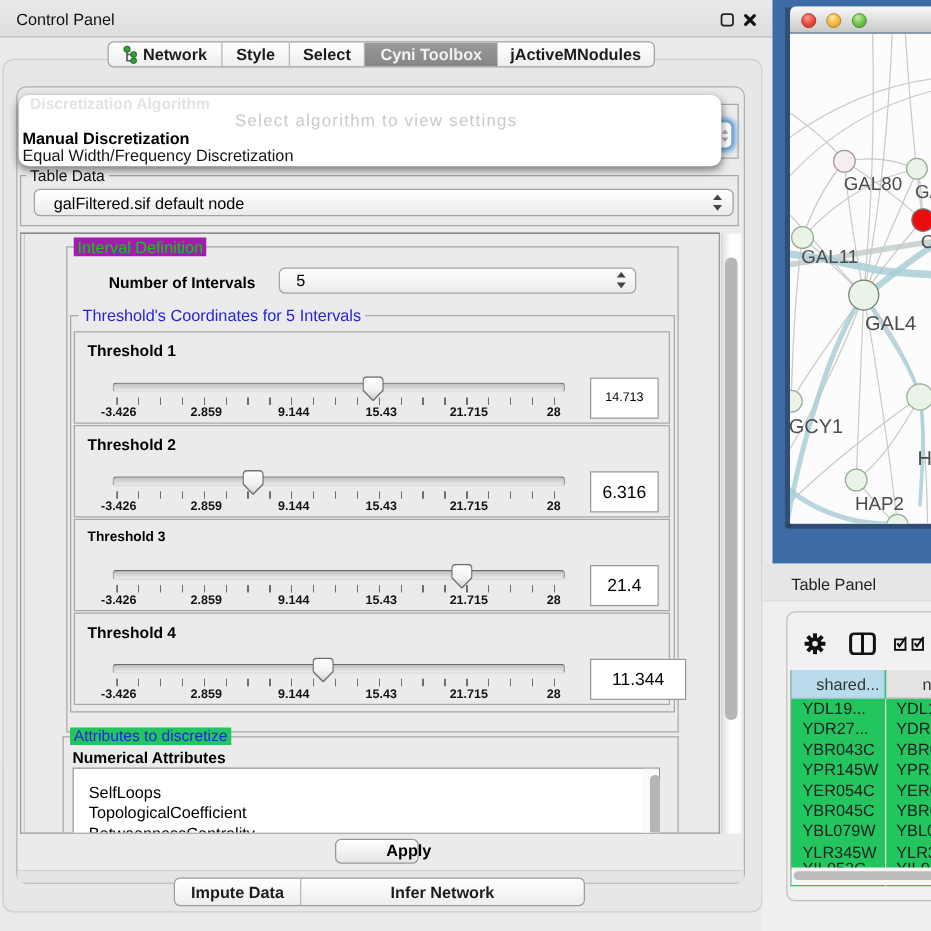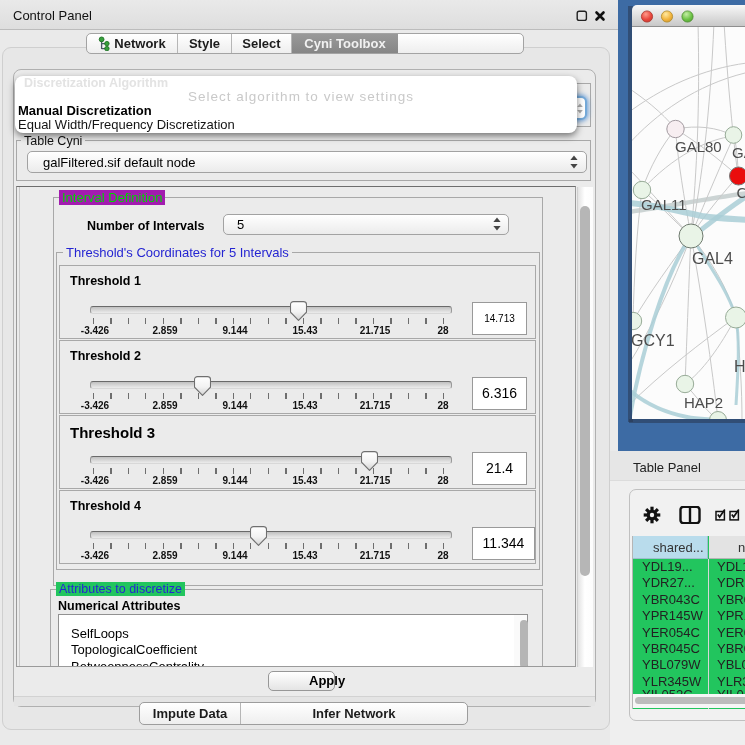--- a/index.html
+++ b/index.html
@@ -28,37 +28,38 @@
         <path d="M3.6 5 V13 M3.6 7.6 H8 M3.6 12.6 H8" stroke="#4a5666" stroke-width="1.3" fill="none"></path>
         <circle cx="3.6" cy="3.4" r="2.4" fill="#37a03c" stroke="#1c7022" stroke-width="0.9"></circle>
         <circle cx="8.9" cy="7.6" r="2.2" fill="#37a03c" stroke="#1c7022" stroke-width="0.9"></circle>
         <circle cx="8.9" cy="12.6" r="2.2" fill="#37a03c" stroke="#1c7022" stroke-width="0.9"></circle>
       </svg>
       <span>Network</span>
     </div>
     <div style="width:54px;border-right:1px solid #b6b6b6;display:flex;align-items:center;justify-content:center;">Style</div>
     <div style="width:60px;border-right:1px solid #b6b6b6;display:flex;align-items:center;justify-content:center;">Select</div>
     <div style="width:106px;background:linear-gradient(#999999,#868686);color:#f1f1f1;display:flex;align-items:center;justify-content:center;">Cyni Toolbox</div>
+    <div style="flex:1;display:flex;align-items:center;justify-content:center;">jActiveMNodules</div>
   </div>
 
   <div class="abs" style="left:13px;top:69px;width:583px;height:638px;border:1px solid #b0b0b0;border-radius:8px;background:#ebebeb;"></div>
 
   <div class="abs" style="left:14px;top:696px;width:581px;height:10px;background:#e4e4e4;border-top:1px solid #d2d2d2;"></div>
 
   <div class="abs" style="left:16px;top:83px;width:575px;height:44px;border:1px solid #a8a8a8;"></div>
 
   <div class="abs" style="left:30px;top:96px;width:557px;height:24px;border-radius:6px;background:#fff;border:2px solid #74a9d8;box-shadow:0 0 4px 1.5px rgba(100,155,215,0.85);"></div>
 
   <svg class="abs" style="left:576px;top:103px;z-index:3;" width="8" height="11" viewBox="0 0 8 11">
     <path d="M4 0.5 L6.8 4 H1.2 Z" fill="#ababab"></path>
     <path d="M4 10.5 L6.8 7 H1.2 Z" fill="#ababab"></path>
   </svg>
 
   <div class="abs" style="left:16px;top:140px;width:575px;height:41px;border:1px solid #a8a8a8;"></div>
-  <div class="abs" style="left:21px;top:134px;font-size:12.5px;color:#111;background:#ebebeb;padding:0 3px;">Table Cyni</div>
+  <div class="abs" style="left:21px;top:134px;font-size:12.5px;color:#111;background:#ebebeb;padding:0 3px;">Table Data</div>
 
   <div class="abs combo" style="left:27px;top:151px;width:560px;height:22px;border:1px solid #a2a2a2;border-radius:5px;background:linear-gradient(#ffffff,#ebebeb);"></div>
   <div class="abs" style="left:43px;top:155px;font-size:13px;color:#000;">galFiltered.sif default node</div>
   <svg class="abs" style="left:569px;top:155px;" width="10" height="14" viewBox="0 0 10 14">
     <path d="M5 0.5 L8.6 5 H1.4 Z" fill="#444"></path>
     <path d="M5 13.5 L8.6 9 H1.4 Z" fill="#444"></path>
   </svg>
 
   <div class="abs" id="viewport" style="left:16px;top:186px;width:560px;height:481px;border:1px solid #9a9a9a;border-top-color:#6e6e6e;overflow:hidden;background:#ebebeb;">
     <div class="abs" style="left:2px;top:0;width:1px;height:481px;background:#c9c9c9;"></div>
@@ -115,21 +116,21 @@
   <div class="abs" style="left:33px;top:52px;width:352px;height:6px;background:repeating-linear-gradient(to right,#6e6e6e 0,#6e6e6e 1px,transparent 1px,transparent 17.5px);"></div>
   <span class="abs" style="left:35px;top:59px;transform:translateX(-50%);font-size:10px;font-weight:bold;color:#111;">-3.426</span>
   <span class="abs" style="left:105px;top:59px;transform:translateX(-50%);font-size:10px;font-weight:bold;color:#111;">2.859</span>
   <span class="abs" style="left:175px;top:59px;transform:translateX(-50%);font-size:10px;font-weight:bold;color:#111;">9.144</span>
   <span class="abs" style="left:245px;top:59px;transform:translateX(-50%);font-size:10px;font-weight:bold;color:#111;">15.43</span>
   <span class="abs" style="left:315px;top:59px;transform:translateX(-50%);font-size:10px;font-weight:bold;color:#111;">21.715</span>
   <span class="abs" style="left:383px;top:59px;transform:translateX(-50%);font-size:10px;font-weight:bold;color:#111;">28</span>
   <div class="abs" style="left:412px;top:36px;width:55px;height:33px;border:1.5px solid #999;background:#fff;text-align:center;font-size:14px;color:#000;line-height:31px;">6.316</div>
 </div>
 <div class="abs" style="left:42px;top:228px;width:477px;height:74px;border:1px solid #a8a8a8;">
-  <div class="abs" style="left:10px;top:8px;font-size:15px;font-weight:bold;color:#000;">Threshold 3</div>
+  <div class="abs" style="left:10px;top:8px;font-size:11px;font-weight:bold;color:#000;">Threshold 3</div>
   <div class="abs" style="left:30px;top:39.5px;width:362px;height:8px;border:1px solid #999;border-top-color:#6a6a6a;border-bottom-color:#d8d8d8;border-radius:3px;background:linear-gradient(#c0c0c0,#ececec);"></div>
   <svg class="abs" style="left:301.4px;top:35px;" width="17" height="20" viewBox="0 0 17 20">
           <defs>
             <linearGradient id="th2" x1="0" y1="0" x2="0" y2="1">
               <stop offset="0" stop-color="#ffffff"></stop>
               <stop offset="0.55" stop-color="#f2f2f2"></stop>
               <stop offset="1" stop-color="#d2d2d2"></stop>
             </linearGradient>
           </defs>
           <path d="M3.5 0.6 h10 a3 3 0 0 1 3 3 v7.6 l-8 8.2 l-8 -8.2 v-7.6 a3 3 0 0 1 3 -3 z" fill="url(#th2)" stroke="#6f6f6f" stroke-width="1.1"></path>
@@ -156,21 +157,21 @@
           </defs>
           <path d="M3.5 0.6 h10 a3 3 0 0 1 3 3 v7.6 l-8 8.2 l-8 -8.2 v-7.6 a3 3 0 0 1 3 -3 z" fill="url(#th3)" stroke="#6f6f6f" stroke-width="1.1"></path>
         </svg>
   <div class="abs" style="left:33px;top:52px;width:352px;height:6px;background:repeating-linear-gradient(to right,#6e6e6e 0,#6e6e6e 1px,transparent 1px,transparent 17.5px);"></div>
   <span class="abs" style="left:35px;top:59px;transform:translateX(-50%);font-size:10px;font-weight:bold;color:#111;">-3.426</span>
   <span class="abs" style="left:105px;top:59px;transform:translateX(-50%);font-size:10px;font-weight:bold;color:#111;">2.859</span>
   <span class="abs" style="left:175px;top:59px;transform:translateX(-50%);font-size:10px;font-weight:bold;color:#111;">9.144</span>
   <span class="abs" style="left:245px;top:59px;transform:translateX(-50%);font-size:10px;font-weight:bold;color:#111;">15.43</span>
   <span class="abs" style="left:315px;top:59px;transform:translateX(-50%);font-size:10px;font-weight:bold;color:#111;">21.715</span>
   <span class="abs" style="left:383px;top:59px;transform:translateX(-50%);font-size:10px;font-weight:bold;color:#111;">28</span>
-  <div class="abs" style="left:412px;top:36px;width:63px;height:33px;border:1.5px solid #999;background:#fff;text-align:center;font-size:14px;color:#000;line-height:31px;">11.344</div>
+  <div class="abs" style="left:412px;top:36px;width:77px;height:33px;border:1.5px solid #999;background:#fff;text-align:center;font-size:14px;color:#000;line-height:31px;">11.344</div>
 </div>
 
     <div class="abs" style="left:33px;top:402px;width:493px;height:90px;border:1px solid #a8a8a8;border-bottom:none;"></div>
     <div class="abs" style="left:39px;top:395px;font-size:12.5px;color:#2525d2;background:#22c55e;padding:0 3px;">Attributes to discretize</div>
     <div class="abs" style="left:41px;top:412px;font-size:12.5px;font-weight:bold;color:#000;">Numerical Attributes</div>
 
     <div class="abs" style="left:41px;top:427px;width:470px;height:60px;border:1px solid #919191;background:#fff;"></div>
     <div class="abs" style="left:54px;top:439px;font-size:13px;color:#000;">SelfLoops</div>
     <div class="abs" style="left:54px;top:455px;font-size:13px;color:#000;">TopologicalCoefficient</div>
     <div class="abs" style="left:54px;top:472px;font-size:13px;color:#000;">BetweennessCentrality</div>

